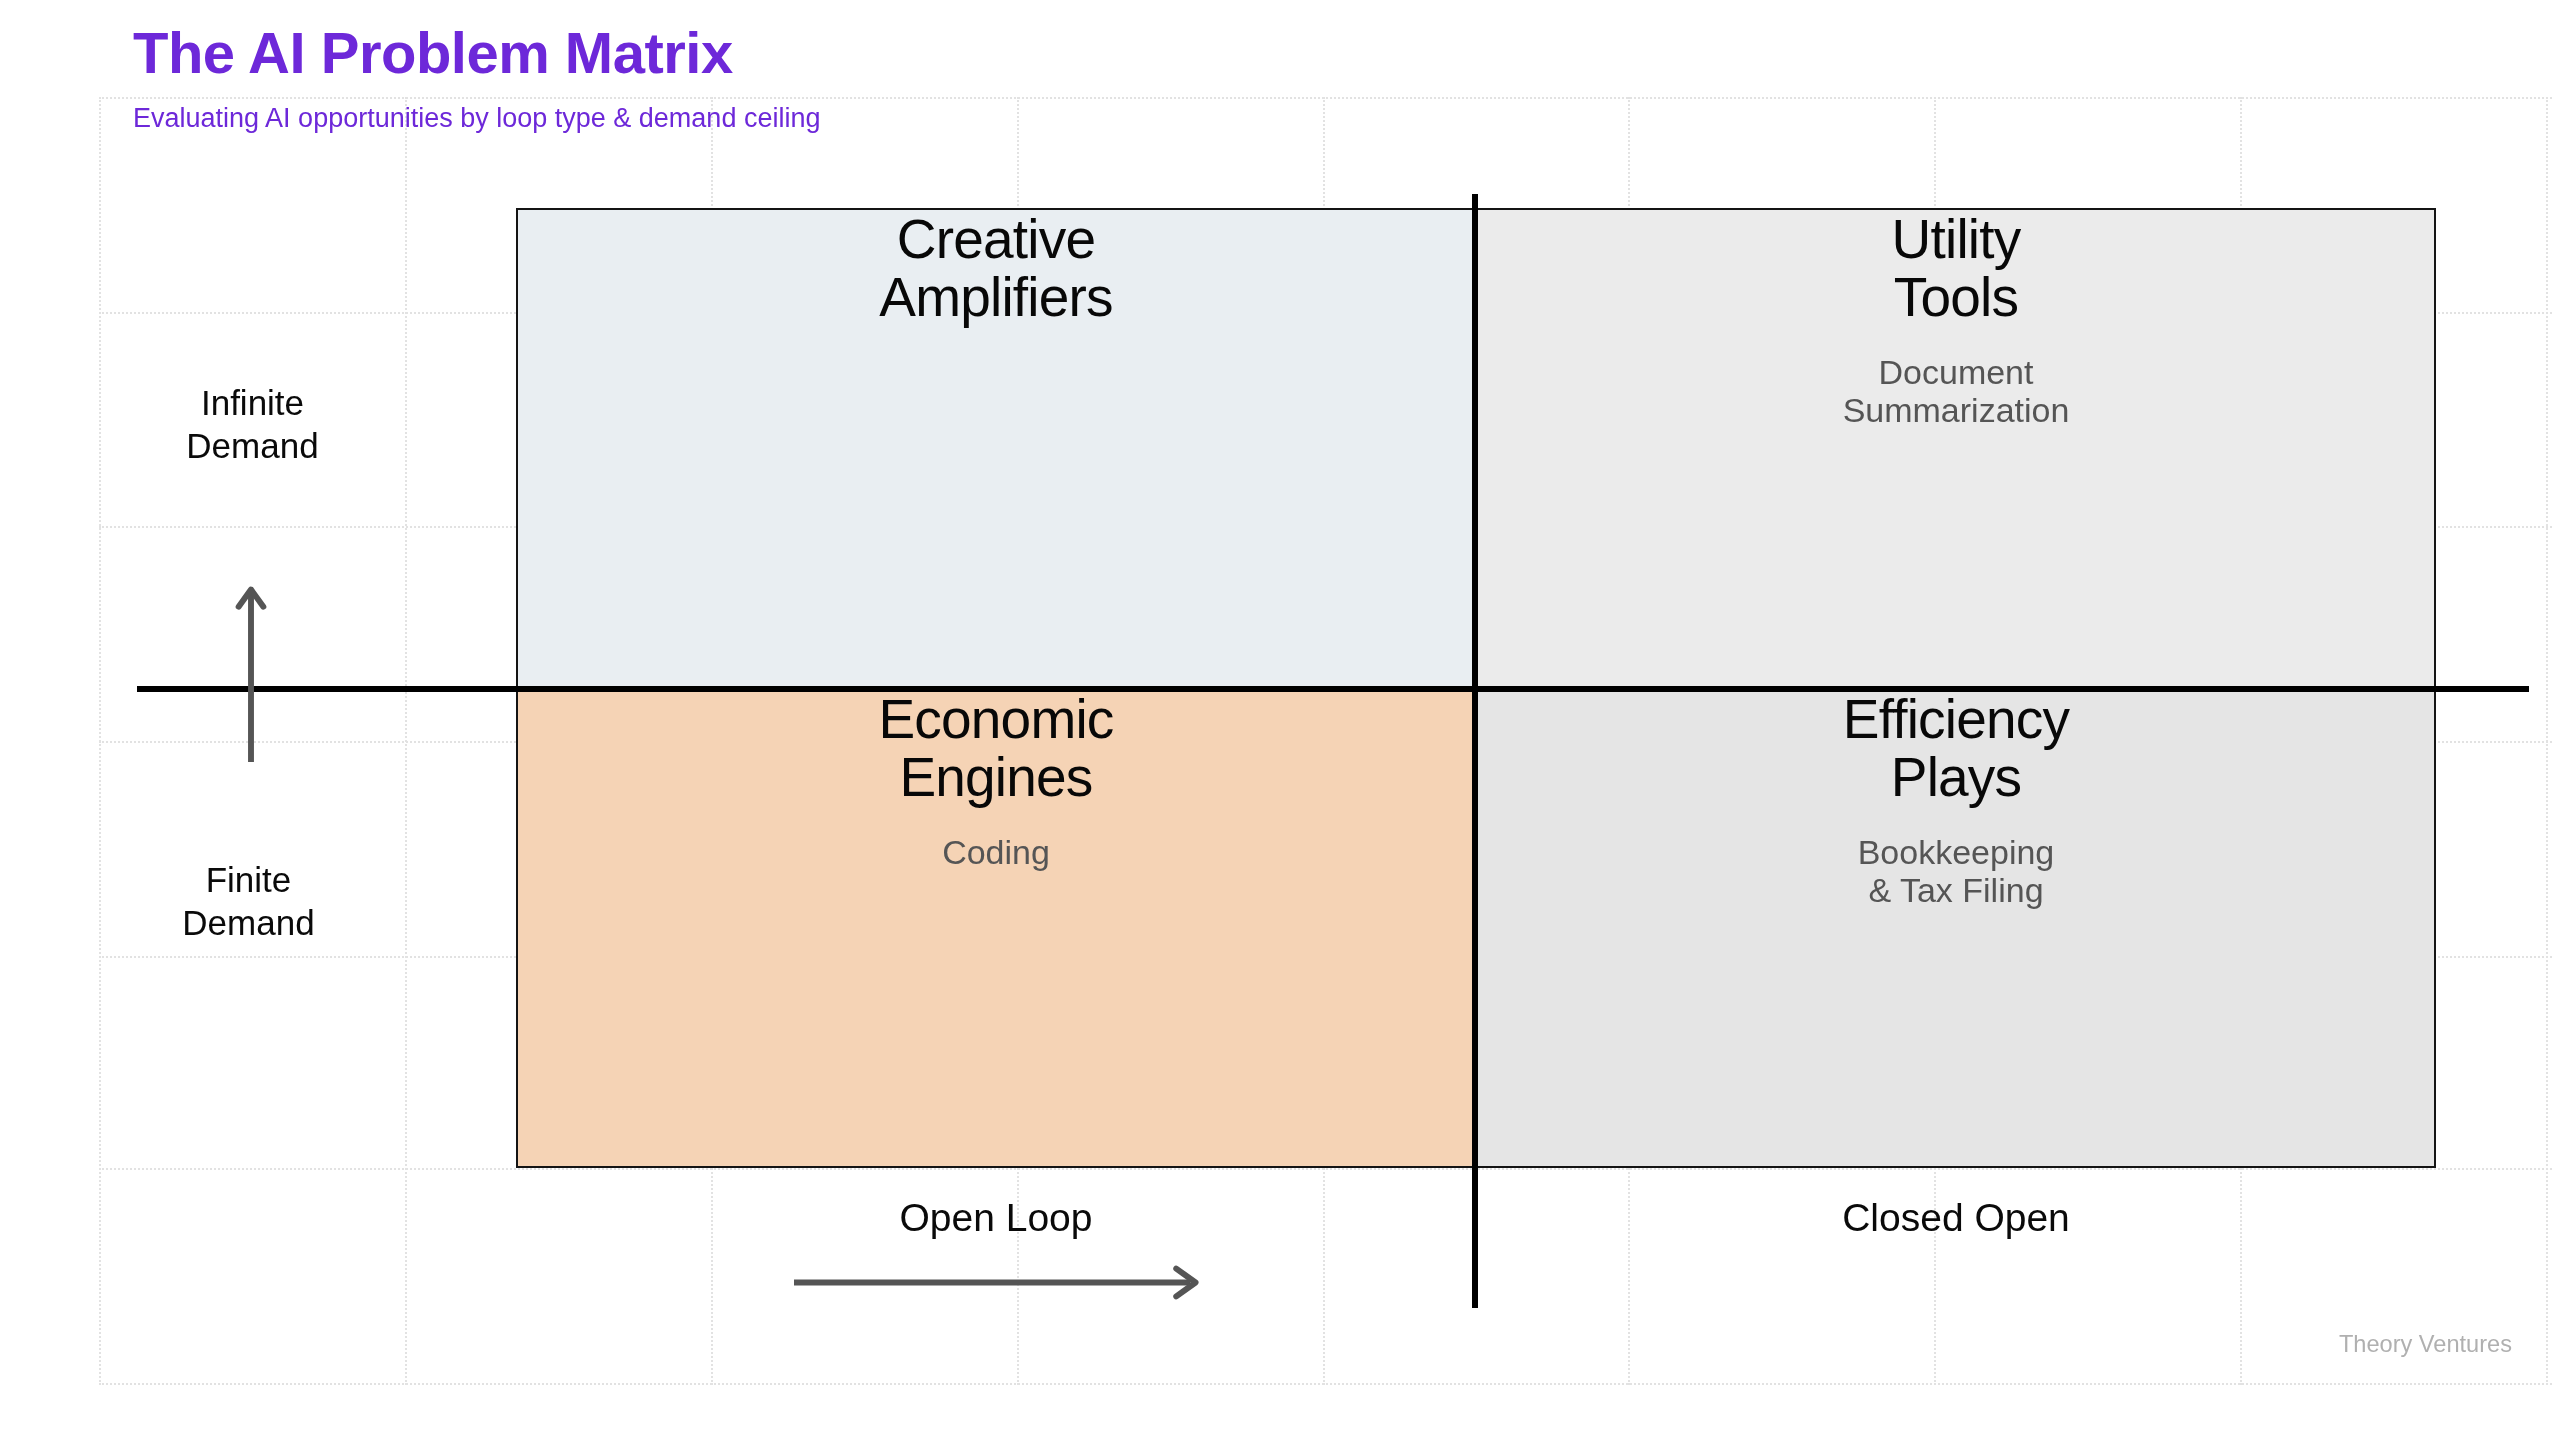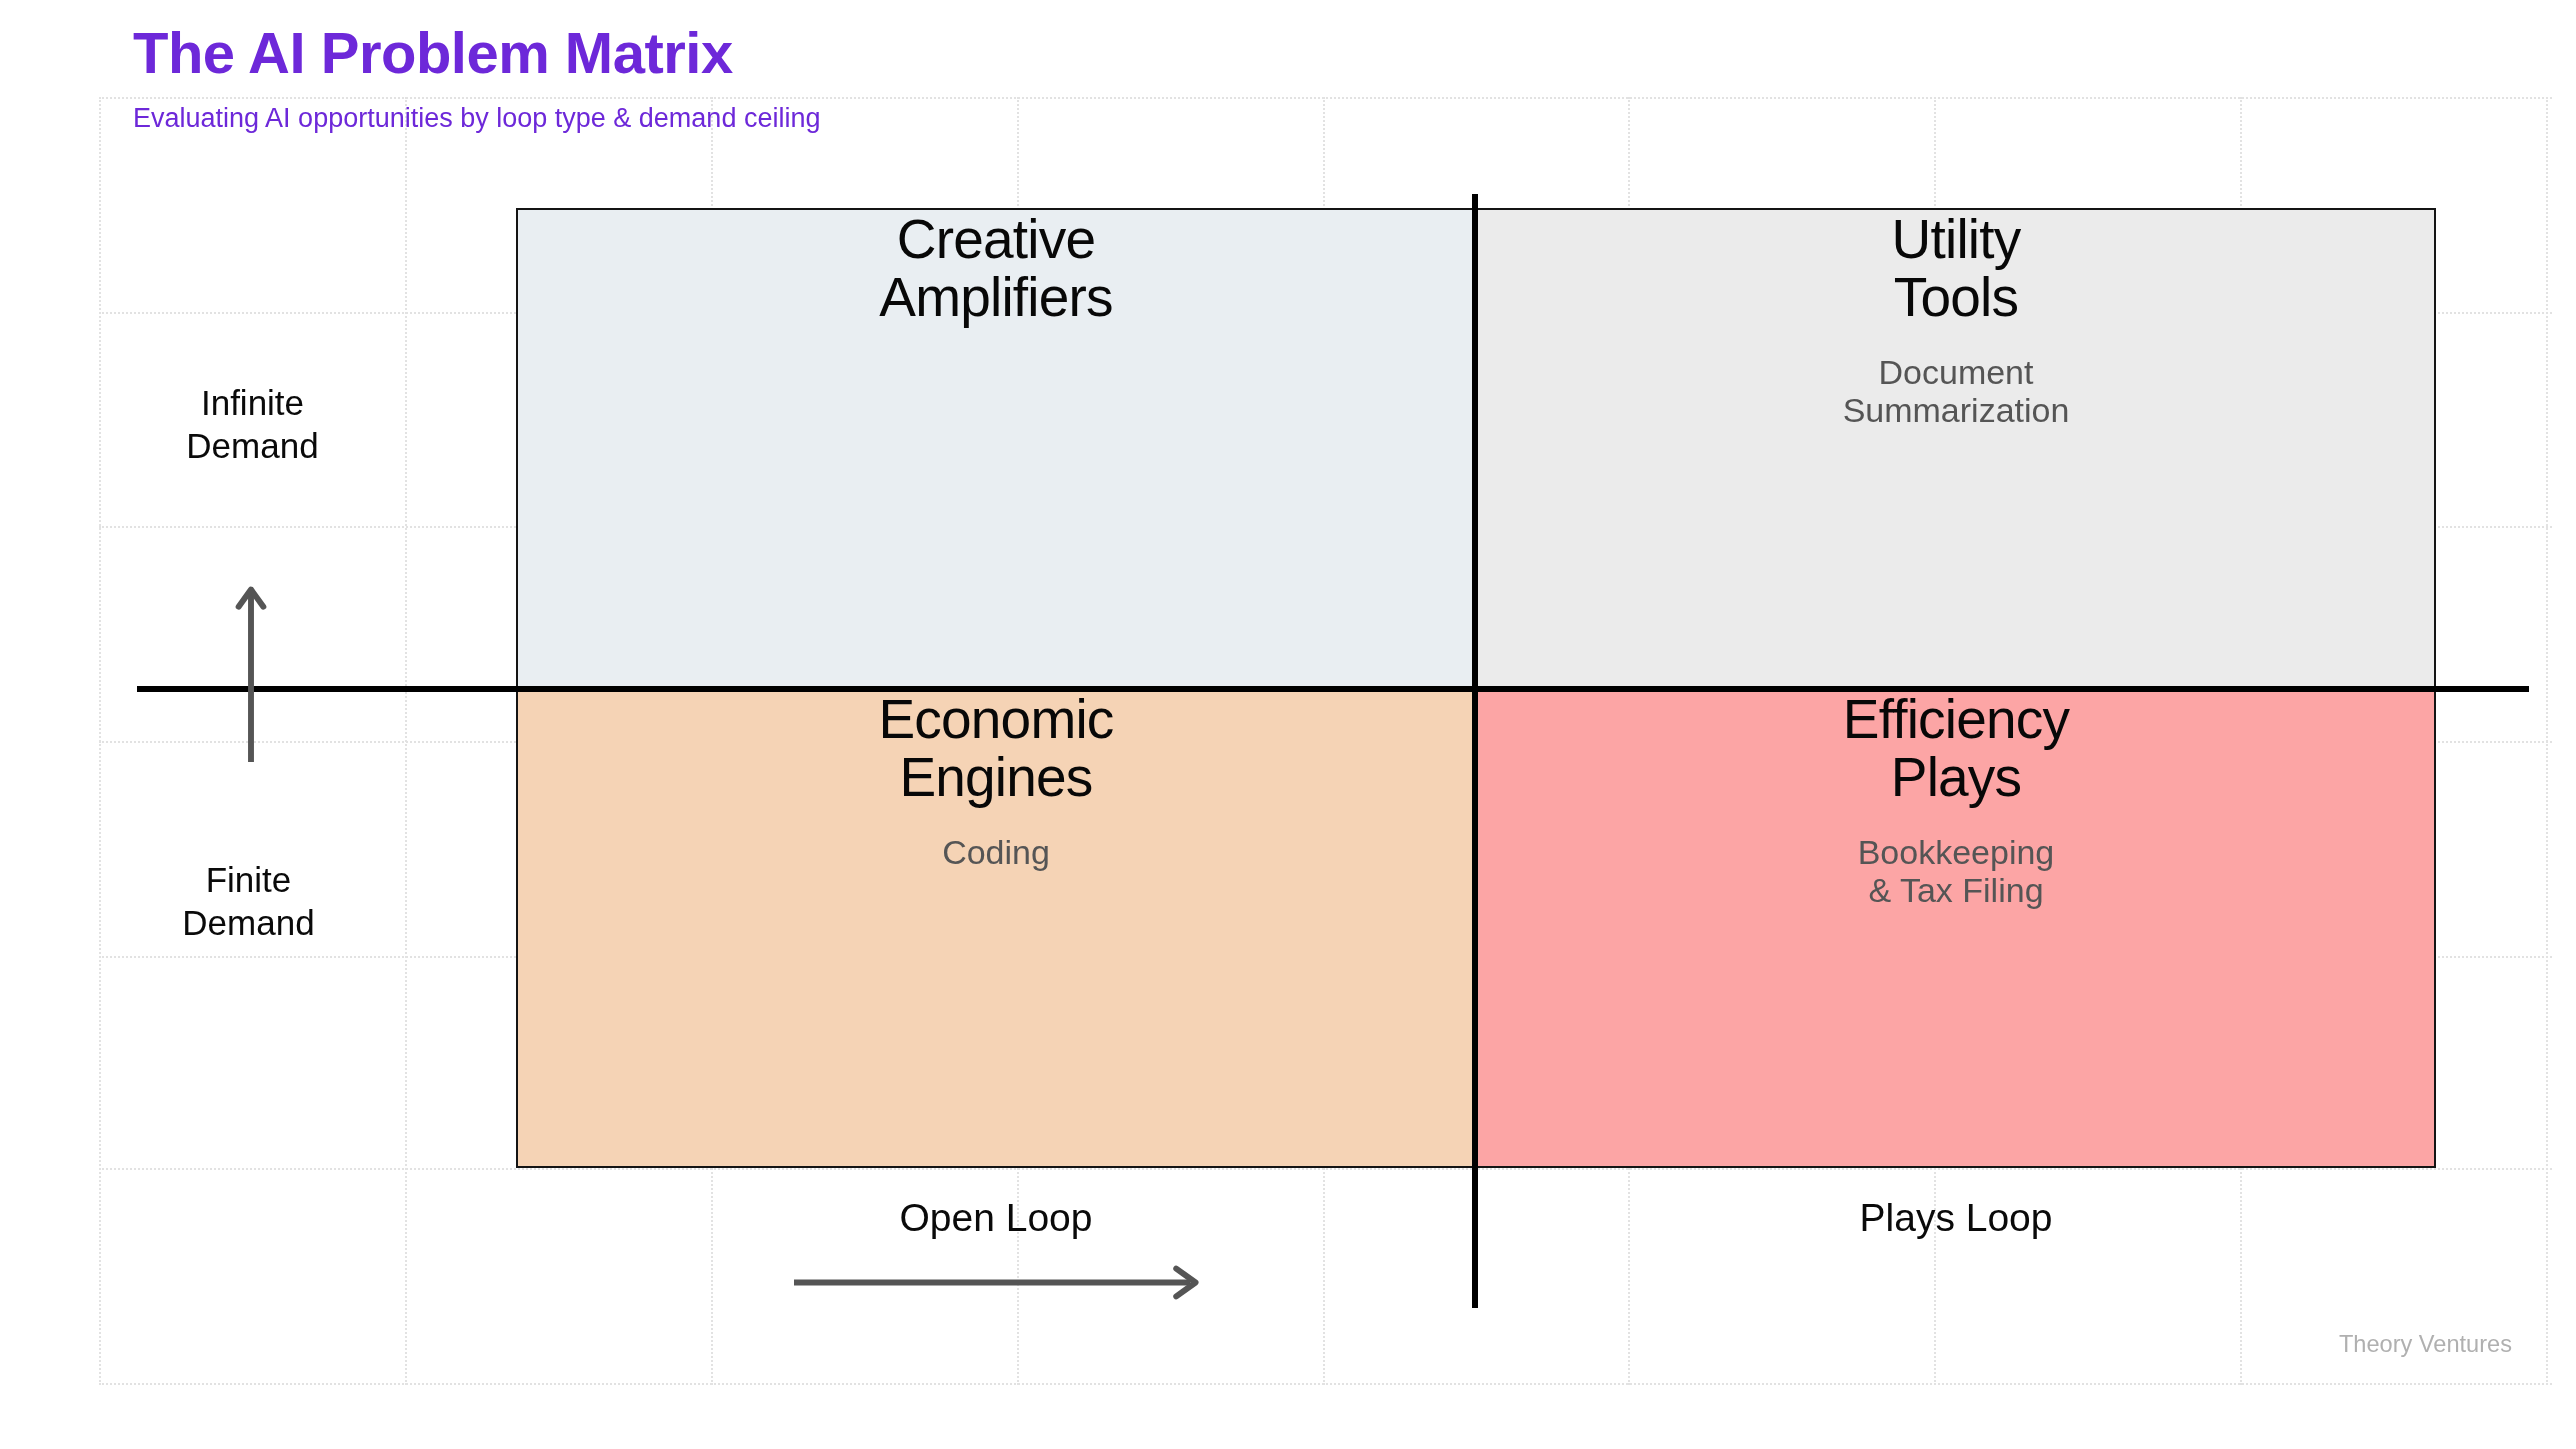--- a/index.html
+++ b/index.html
@@ -213,21 +213,21 @@
     <div class="q-sub">Document
 Summarization</div>
   </div>
 
   <div class="quadrant" style="background:#F5D3B5">
     <div class="q-title">Economic
 Engines</div>
     <div class="q-sub">Coding</div>
   </div>
 
-  <div class="quadrant" style="background:#fca5a5">
+  <div class="quadrant" style="background:#e5e5e5">
     <div class="q-title">Efficiency
 Plays</div>
     <div class="q-sub">Bookkeeping
 &amp; Tax Filing</div>
   </div>
 
 </div>
 
 <div class="axis-h"></div>
 <div class="axis-v"></div>
@@ -236,21 +236,21 @@
 Demand</div>
 <div class="y-label finite">Finite
 Demand</div>
 
 <svg class="arrow-up" viewBox="0 0 70 335">
   <line x1="35" y1="335" x2="35" y2="22" stroke="#555555" stroke-width="11"></line>
   <polyline points="12,46 35,14 58,46" fill="none" stroke="#555555" stroke-width="11" stroke-linecap="round" stroke-linejoin="round"></polyline>
 </svg>
 
 <div class="x-label open">Open Loop</div>
-<div class="x-label closed">Plays Loop</div>
+<div class="x-label closed">Closed Open</div>
 
 <svg class="arrow-right" viewBox="0 0 760 80">
   <line x1="0" y1="40" x2="738" y2="40" stroke="#555555" stroke-width="11"></line>
   <polyline points="712,14 748,40 712,66" fill="none" stroke="#555555" stroke-width="11" stroke-linecap="round" stroke-linejoin="round"></polyline>
 </svg>
 
 <div class="watermark">Theory Ventures</div>
 
 
 </body></html>

